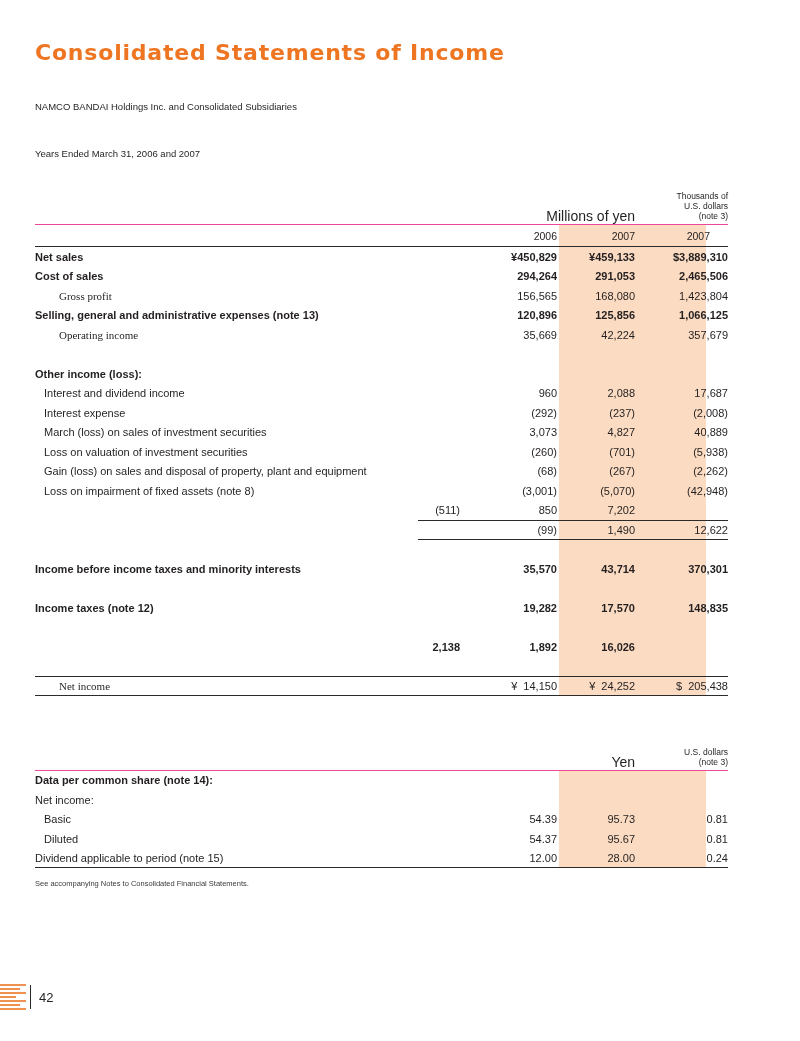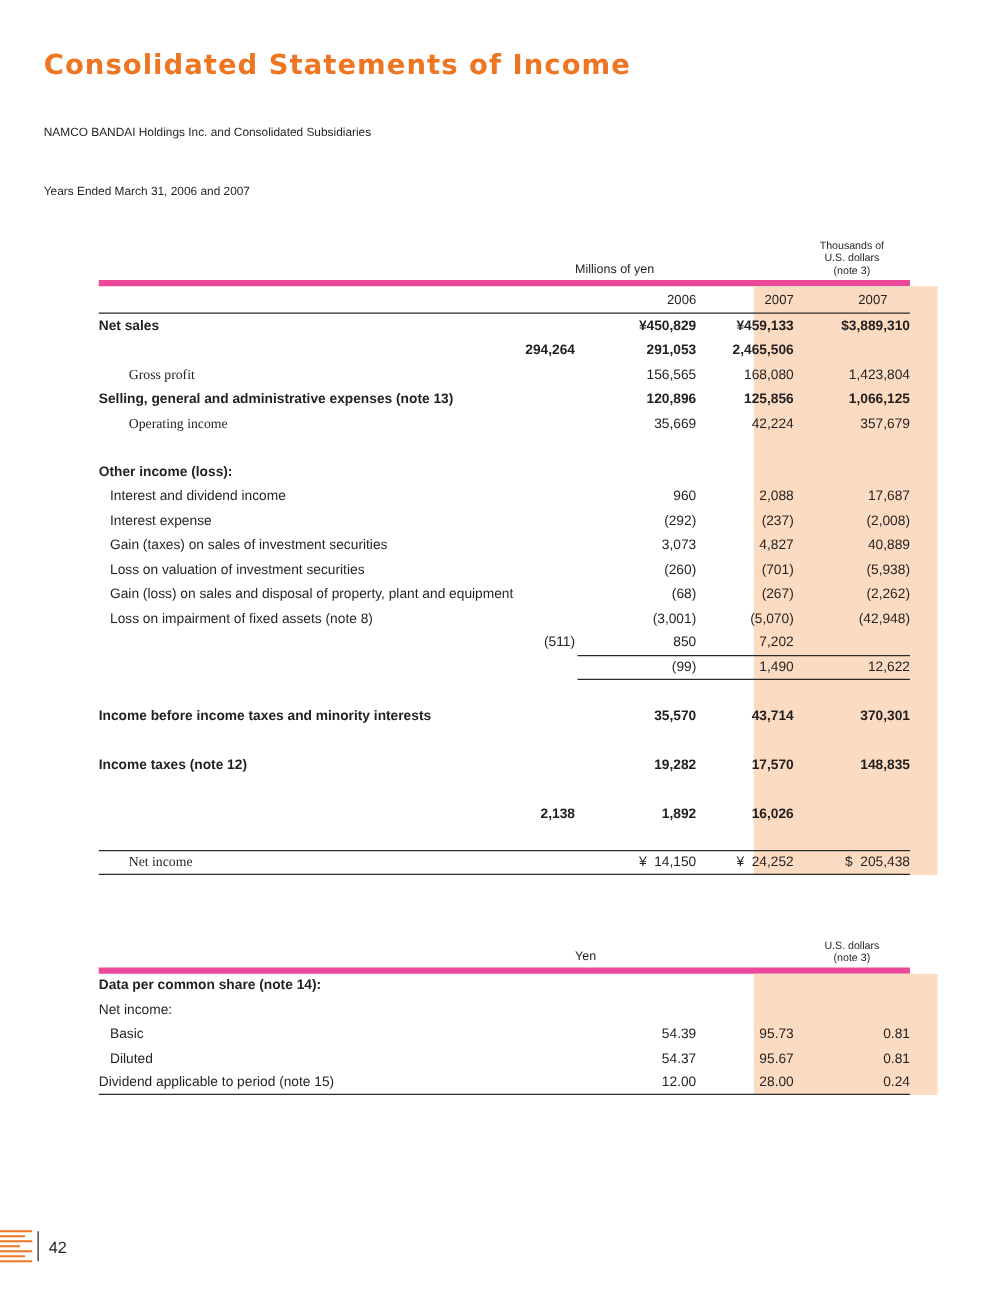--- a/index.html
+++ b/index.html
@@ -26,24 +26,24 @@
   .tablewrap.t2 { margin-top: 46px; }
 
   .unit-header {
     display: grid;
     grid-template-columns: 1fr 97px 78px 93px;
     align-items: end;
     padding-bottom: 3px;
     height: 38px;
   }
   .unit-header.uh2 { height: 28px; }
-  .unit-yen  { grid-column: 2 / 4; text-align: left; font-size: 10px; line-height: 10px; }
-  .unit-usd  { grid-column: 4 / 5; text-align: center; font-size: 8.5px; line-height: 10px; white-space: pre-line; }
-
-  .tbody { position: relative; border-top: 5px solid #ec4899; margin-left: 44px; }
+  .unit-yen  { grid-column: 2 / 4; text-align: right; font-size: 14px; line-height: 10px; }
+  .unit-usd  { grid-column: 4 / 5; text-align: right; font-size: 8.5px; line-height: 10px; white-space: pre-line; }
+
+  .tbody { position: relative; border-top: 1px solid #ec4899; }
   .band {
     position: absolute; top: 0; bottom: 0;
     left: 524px; width: 147px;
     background: var(--peach, #fbdcc2);
     z-index: 0;
   }
   .row {
     position: relative; z-index: 1;
     display: grid;
     grid-template-columns: 1fr 97px 78px 93px;
@@ -107,20 +107,21 @@
         <div class="cell val">2007</div>
         <div class="cell val hdr-usd">2007</div>
       </div>
     <div class="row bold">
           <div class="cell label">Net sales</div>
           <div class="cell val v0">¥450,829</div>
           <div class="cell val v1">¥459,133</div>
           <div class="cell val v2">$3,889,310</div>
         </div>
         <div class="row bold">
+          <div class="cell label">Cost of sales</div>
           <div class="cell val v0">294,264</div>
           <div class="cell val v1">291,053</div>
           <div class="cell val v2">2,465,506</div>
         </div>
         <div class="row">
           <div class="cell label ind2">Gross profit</div>
           <div class="cell val v0">156,565</div>
           <div class="cell val v1">168,080</div>
           <div class="cell val v2">1,423,804</div>
         </div>
@@ -149,21 +150,21 @@
           <div class="cell val v1">2,088</div>
           <div class="cell val v2">17,687</div>
         </div>
         <div class="row">
           <div class="cell label ind1">Interest expense</div>
           <div class="cell val v0">(292)</div>
           <div class="cell val v1">(237)</div>
           <div class="cell val v2">(2,008)</div>
         </div>
         <div class="row">
-          <div class="cell label ind1">Gain (taxes) on sales of investment securities</div>
+          <div class="cell label ind1">March (loss) on sales of investment securities</div>
           <div class="cell val v0">3,073</div>
           <div class="cell val v1">4,827</div>
           <div class="cell val v2">40,889</div>
         </div>
         <div class="row">
           <div class="cell label ind1">Loss on valuation of investment securities</div>
           <div class="cell val v0">(260)</div>
           <div class="cell val v1">(701)</div>
           <div class="cell val v2">(5,938)</div>
         </div>
@@ -254,20 +255,21 @@
         </div>
         <div class="row rule-below-full">
           <div class="cell label">Dividend applicable to period (note 15)</div>
           <div class="cell val v0">12.00</div>
           <div class="cell val v1">28.00</div>
           <div class="cell val v2">0.24</div>
         </div>
       </div>
   </section>
 
+  <div class="footnote">See accompanying Notes to Consolidated Financial Statements.</div>
 
   <div class="pagefoot">
     <svg class="foot-icon" width="26" height="28" viewBox="0 0 26 28" aria-hidden="true">
       <line x1="0" y1="2" x2="26" y2="2"></line>
       <line x1="0" y1="6" x2="20" y2="6"></line>
       <line x1="0" y1="10" x2="26" y2="10"></line>
       <line x1="0" y1="14" x2="16" y2="14"></line>
       <line x1="0" y1="18" x2="26" y2="18"></line>
       <line x1="0" y1="22" x2="20" y2="22"></line>
       <line x1="0" y1="26" x2="26" y2="26"></line>

